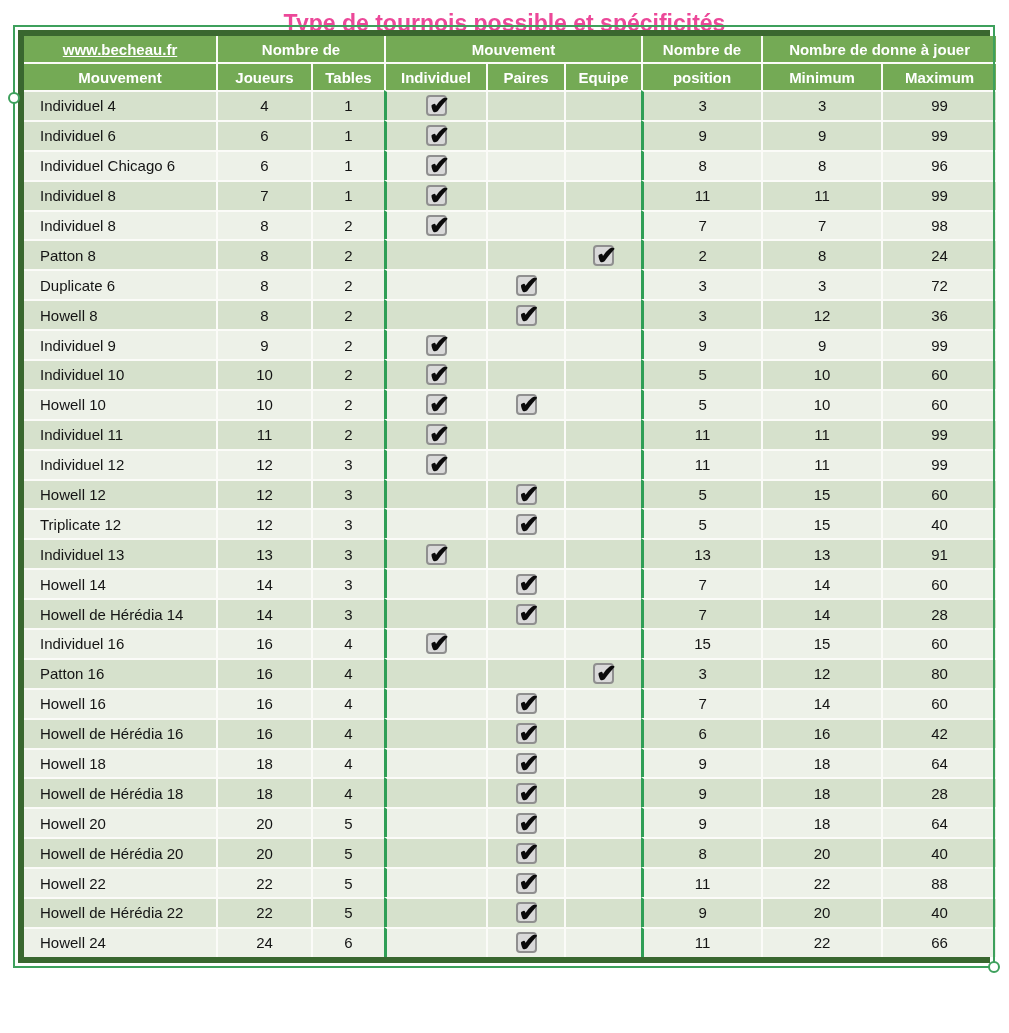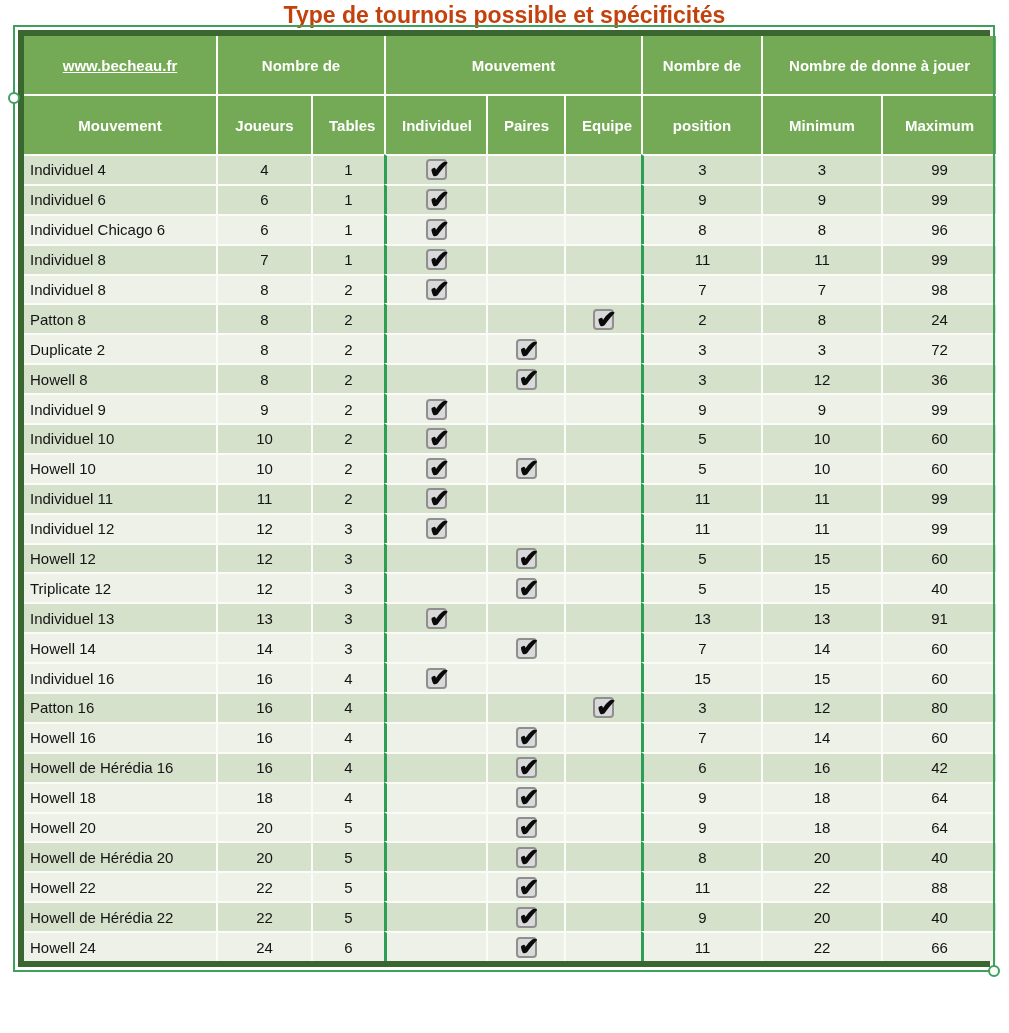--- a/index.html
+++ b/index.html
@@ -7,22 +7,22 @@
     position:relative;
     width:1009px;height:1033px;
     font-family:"Liberation Sans", sans-serif;
     background:#ffffff;
     overflow:hidden;
   }
   .page-title{
     position:absolute;top:2px;left:0;right:0;
     text-align:center;
     font-size:23px;font-weight:bold;
-    color:#c2410c;
-    margin:0;
+    color:#ec4899;
+    margin:8px;
   }
   .table-outer{
     position:absolute;
     left:18px;top:30px;
     width:960px;
     border:6px solid #39672f;
     outline:2px solid #3da05c;
     outline-offset:3px;
     background:#ffffff;
   }
@@ -31,41 +31,41 @@
     border-collapse:separate;
     border-spacing:0;
     table-layout:fixed;
   }
   thead th{
     background:#74aa55;
     color:#ffffff;
     font-size:15px;
     font-weight:bold;
     height:26px;
-    padding:16px;
+    padding:0;
     border-left:2px solid #fbfbf8;
     overflow:hidden;
   }
   thead tr th:first-child{border-left:none;}
   thead tr.cols th{border-top:2px solid #fbfbf8;}
   thead a{
     color:#ffffff;text-decoration:underline;cursor:pointer;font-weight:bold;
   }
   tbody td{
     height:27.9px;
     padding:0;
     font-size:15px;
     color:#141414;
     text-align:center;
     border-top:2px solid #fbfbf8;
     border-left:2px solid #fbfbf8;
     overflow:visible;
     white-space:nowrap;
   }
-  tbody tr td:first-child{border-left:none;text-align:left;padding-left:6px;}
+  tbody tr td:first-child{border-left:none;text-align:left;padding-left:16px;}
   tbody tr.odd td{background:#d6e1cc;}
   tbody tr.even td{background:#edf1e8;}
   tbody td.div-green{border-left:3px solid #2f9e55;}
   .checkbox{
     position:relative;
     display:inline-block;
     width:17px;height:17px;
     background:#d9d9d9;
     border:2px solid #8f8f8f;
     border-radius:4px;
@@ -193,21 +193,21 @@
             <td>8</td>
             <td>2</td>
             <td class="div-green"></td>
             <td></td>
             <td><span class="checkbox"><span class="tick">✔</span></span></td>
             <td class="div-green">2</td>
             <td>8</td>
             <td>24</td>
           </tr>
           <tr class="even">
-            <td>Duplicate 2</td>
+            <td>Duplicate 6</td>
             <td>8</td>
             <td>2</td>
             <td class="div-green"></td>
             <td><span class="checkbox"><span class="tick">✔</span></span></td>
             <td></td>
             <td class="div-green">3</td>
             <td>3</td>
             <td>72</td>
           </tr>
           <tr class="odd">
@@ -313,20 +313,31 @@
             <td>Howell 14</td>
             <td>14</td>
             <td>3</td>
             <td class="div-green"></td>
             <td><span class="checkbox"><span class="tick">✔</span></span></td>
             <td></td>
             <td class="div-green">7</td>
             <td>14</td>
             <td>60</td>
           </tr>
+          <tr class="odd">
+            <td>Howell de Hérédia 14</td>
+            <td>14</td>
+            <td>3</td>
+            <td class="div-green"></td>
+            <td><span class="checkbox"><span class="tick">✔</span></span></td>
+            <td></td>
+            <td class="div-green">7</td>
+            <td>14</td>
+            <td>28</td>
+          </tr>
           <tr class="even">
             <td>Individuel 16</td>
             <td>16</td>
             <td>4</td>
             <td class="div-green"><span class="checkbox"><span class="tick">✔</span></span></td>
             <td></td>
             <td></td>
             <td class="div-green">15</td>
             <td>15</td>
             <td>60</td>
@@ -367,20 +378,31 @@
           <tr class="even">
             <td>Howell 18</td>
             <td>18</td>
             <td>4</td>
             <td class="div-green"></td>
             <td><span class="checkbox"><span class="tick">✔</span></span></td>
             <td></td>
             <td class="div-green">9</td>
             <td>18</td>
             <td>64</td>
+          </tr>
+          <tr class="odd">
+            <td>Howell de Hérédia 18</td>
+            <td>18</td>
+            <td>4</td>
+            <td class="div-green"></td>
+            <td><span class="checkbox"><span class="tick">✔</span></span></td>
+            <td></td>
+            <td class="div-green">9</td>
+            <td>18</td>
+            <td>28</td>
           </tr>
           <tr class="even">
             <td>Howell 20</td>
             <td>20</td>
             <td>5</td>
             <td class="div-green"></td>
             <td><span class="checkbox"><span class="tick">✔</span></span></td>
             <td></td>
             <td class="div-green">9</td>
             <td>18</td>

